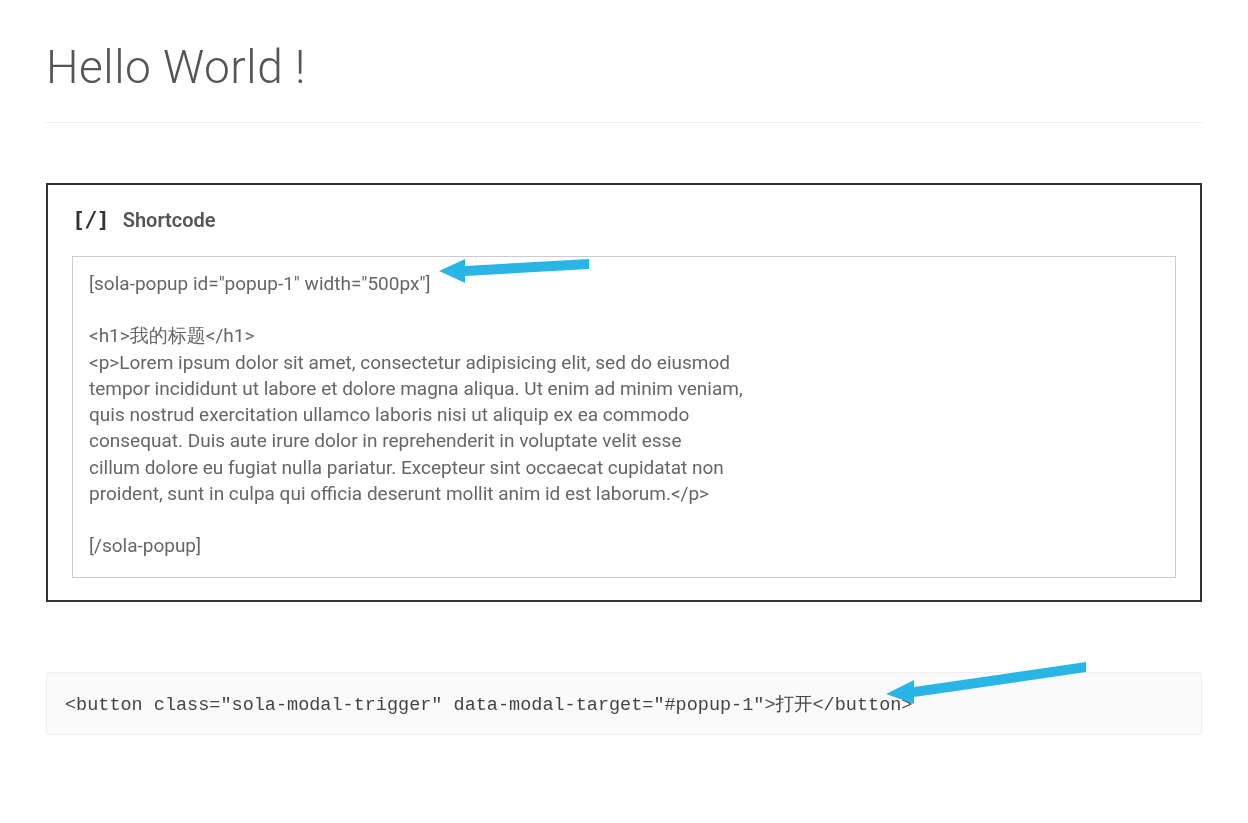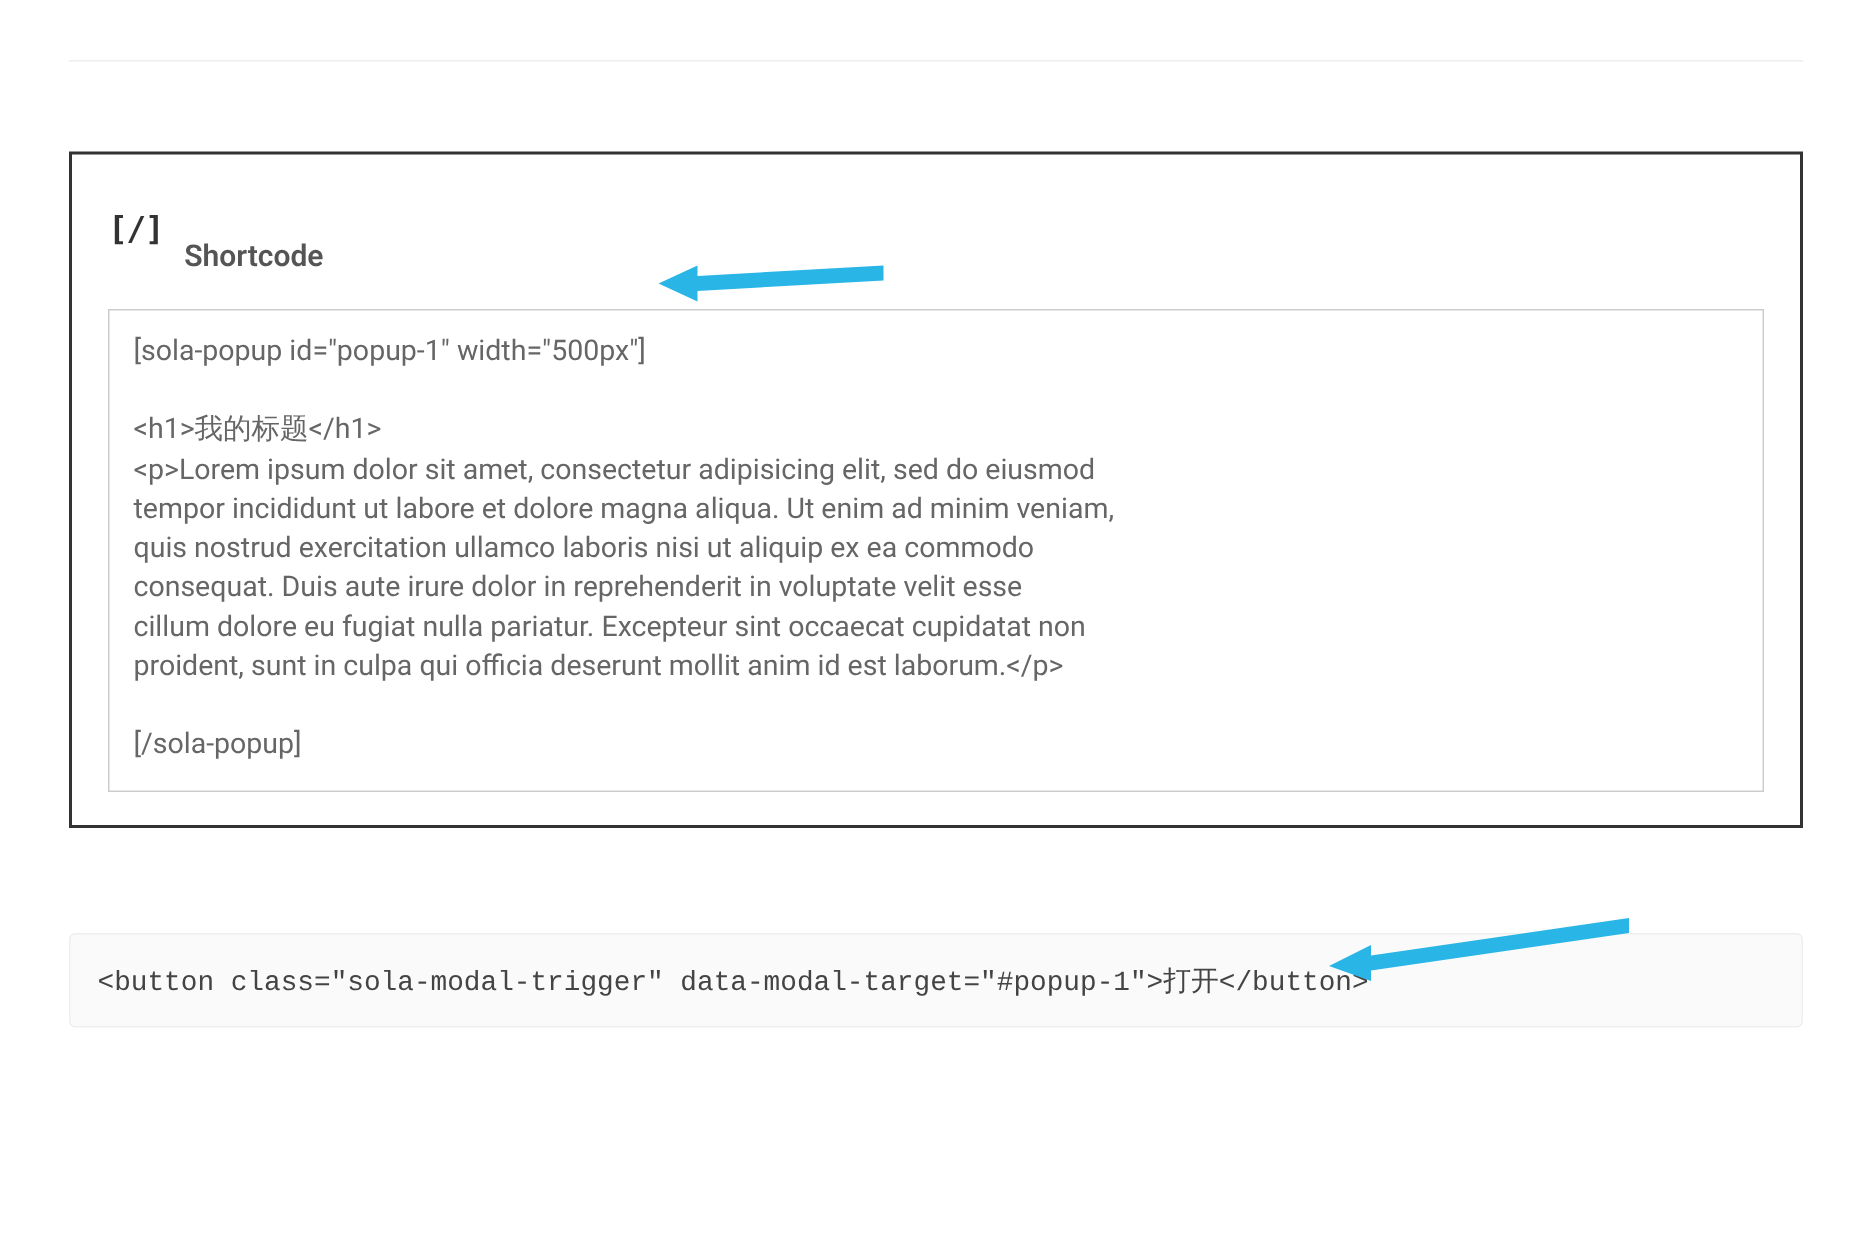--- a/index.html
+++ b/index.html
@@ -42,21 +42,20 @@
     font-family: ui-monospace, Menlo, Consolas, monospace;
     font-weight: 700;
     font-size: 22px;
     color: #333;
     letter-spacing: -1px;
   }
   .widget-label {
     font-size: 20px;
     font-weight: 600;
     color: #555;
-    margin-top: 33px;
   }
   .code-area {
     border: 1px solid #ccc;
     background: #fff;
     padding: 14px 16px 18px 16px;
     font-size: 19px;
     line-height: 1.38;
     color: #666;
     white-space: pre-wrap;
     font-family: -apple-system, BlinkMacSystemFont, "Segoe UI", Roboto, "PingFang SC", "Microsoft YaHei", sans-serif;
@@ -89,20 +88,21 @@
   .arrow2 {
     top: -14px;
     left: 840px;
   }
 </style>
 </head>
 <body>
 
 <div class="page">
 
+  <h1 class="title">Hello World !</h1>
   <hr class="divider">
 
   <div class="widget-box">
     <div class="widget-header">
       <span class="shortcode-icon">[/]</span>
       <span class="widget-label">Shortcode</span>
     </div>
 
     <div class="code-area">[sola-popup id="popup-1" width="500px"]
 

